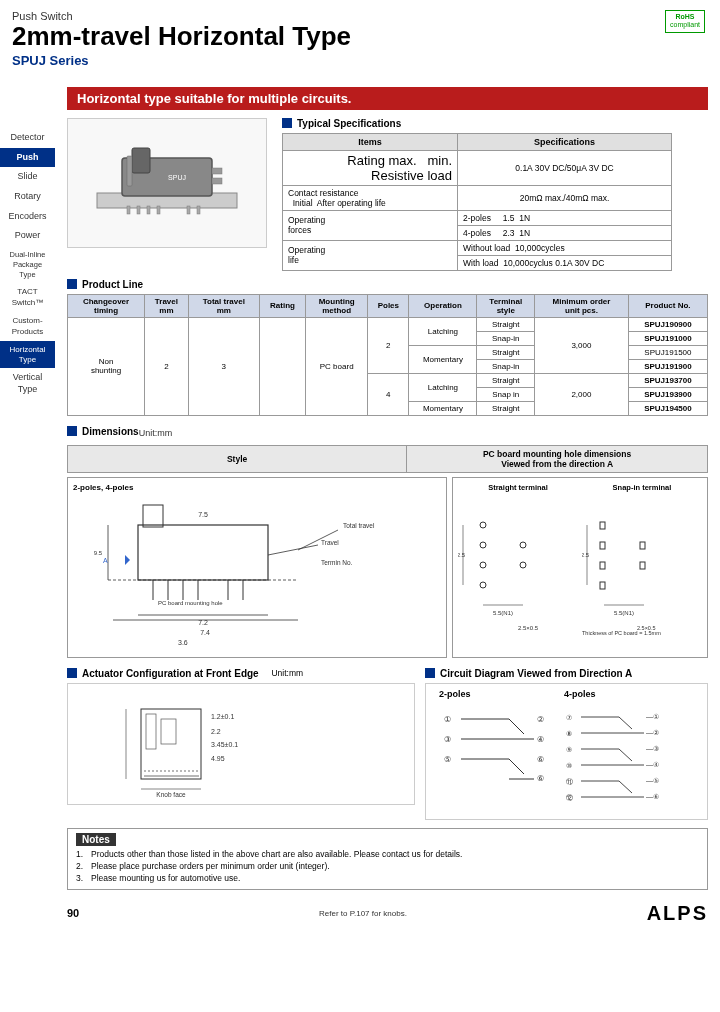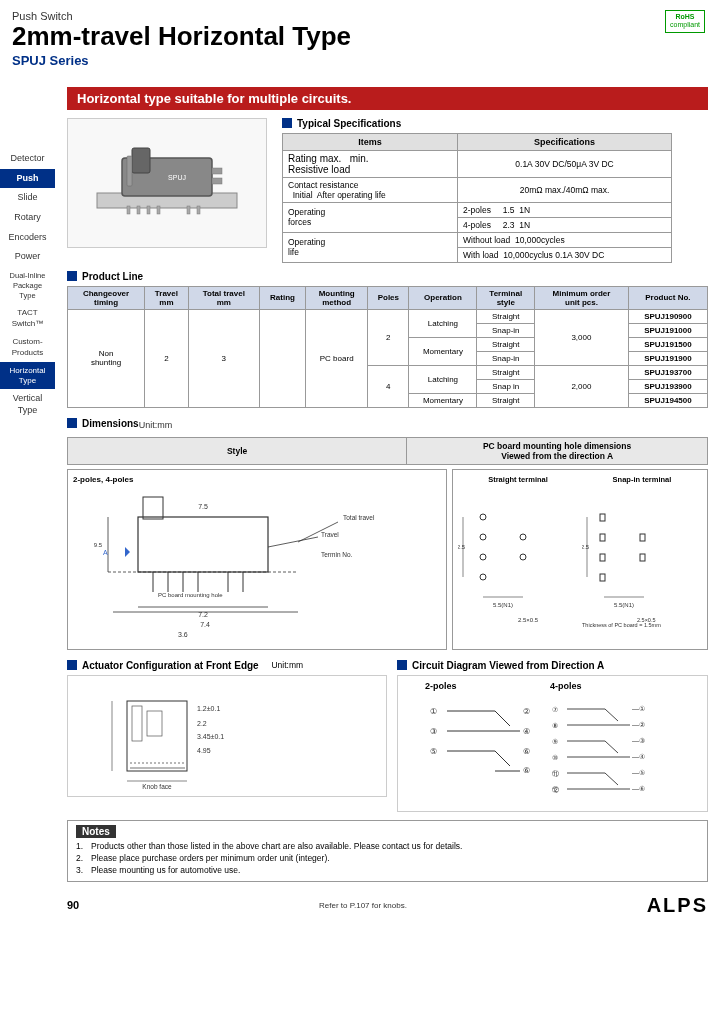--- a/index.html
+++ b/index.html
@@ -11,21 +11,21 @@
       width: 720px;
       min-height: 1012px;
       position: relative;
       overflow: hidden;
     }
 
     
     .sidebar {
       position: absolute;
       left: 0;
-      top: 149px;
+      top: 128px;
       width: 55px;
       display: flex;
       flex-direction: column;
     }
     .sidebar-item {
       padding: 4px 6px;
       font-size: 9px;
       color: #333;
       cursor: pointer;
       line-height: 1.3;
@@ -213,21 +213,21 @@
       margin-bottom: 3px;
     }
 
     
     .bottom-sections {
       display: flex;
       gap: 10px;
       margin-top: 10px;
     }
     .actuator-section {
-      width: 320px;
+      width: 348px;
     }
     .circuit-section {
       flex: 1;
     }
 
     .bottom-diagram {
       border: 1px solid #ccc;
       min-height: 100px;
       padding: 5px;
       display: flex;
@@ -393,21 +393,21 @@
       </div>
       <table class="specs-table">
         <thead>
           <tr>
             <th style="width:45%">Items</th>
             <th style="width:55%">Specifications</th>
           </tr>
         </thead>
         <tbody>
           <tr>
-            <td class="left-align" style="font-size:10px;">Rating  max.&nbsp;&nbsp;&nbsp;min.<br>Resistive load</td>
+            <td class="left-align" style="font-size:13px;text-align:right;">Rating  max.&nbsp;&nbsp;&nbsp;min.<br>Resistive load</td>
             <td style="font-size:8.5px;">0.1A 30V DC/50μA 3V DC</td>
           </tr>
           <tr>
             <td class="left-align" style="font-size:8.5px;">Contact resistance<br>&nbsp;&nbsp;Initial&nbsp; After operating life</td>
             <td style="font-size:8.5px;">20mΩ max./40mΩ max.</td>
           </tr>
           <tr>
             <td class="left-align" rowspan="2" style="font-size:8.5px;">Operating<br>forces</td>
             <td style="font-size:8.5px; text-align:left; padding-left:5px;">2-poles&nbsp;&nbsp;&nbsp;&nbsp;&nbsp;1.5&nbsp;&nbsp;1N</td>
           </tr>
@@ -459,21 +459,21 @@
             <td rowspan="4">3,000</td>
             <td style="font-weight: bold; font-size: 8px;">SPUJ190900</td>
           </tr>
           <tr>
             <td>Snap-in</td>
             <td style="font-weight: bold; font-size: 8px;">SPUJ191000</td>
           </tr>
           <tr>
             <td rowspan="2">Momentary</td>
             <td>Straight</td>
-            <td style="font-weight: bold; font-size: 8px;">SPUJ191500</td>
+            <td style="font-weight: normal; font-size: 8px;">SPUJ191500</td>
           </tr>
           <tr>
             <td>Snap-in</td>
             <td style="font-weight: bold; font-size: 8px;">SPUJ191900</td>
           </tr>
           <tr>
             <td rowspan="3">4</td>
             <td rowspan="2">Latching</td>
             <td>Straight</td>
             <td rowspan="3">2,000</td>

